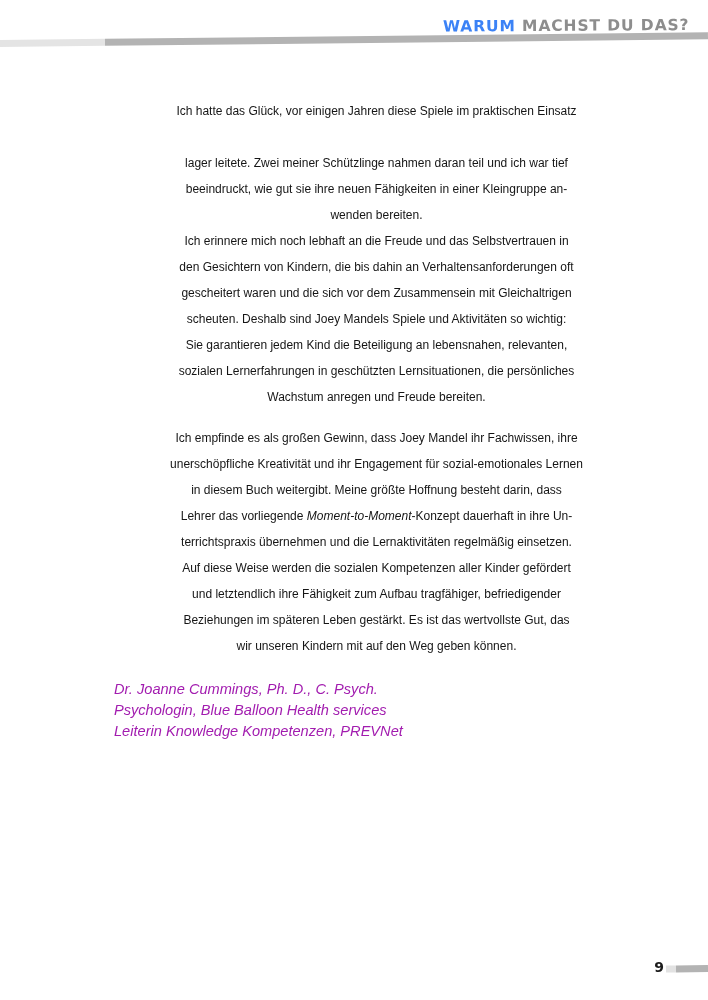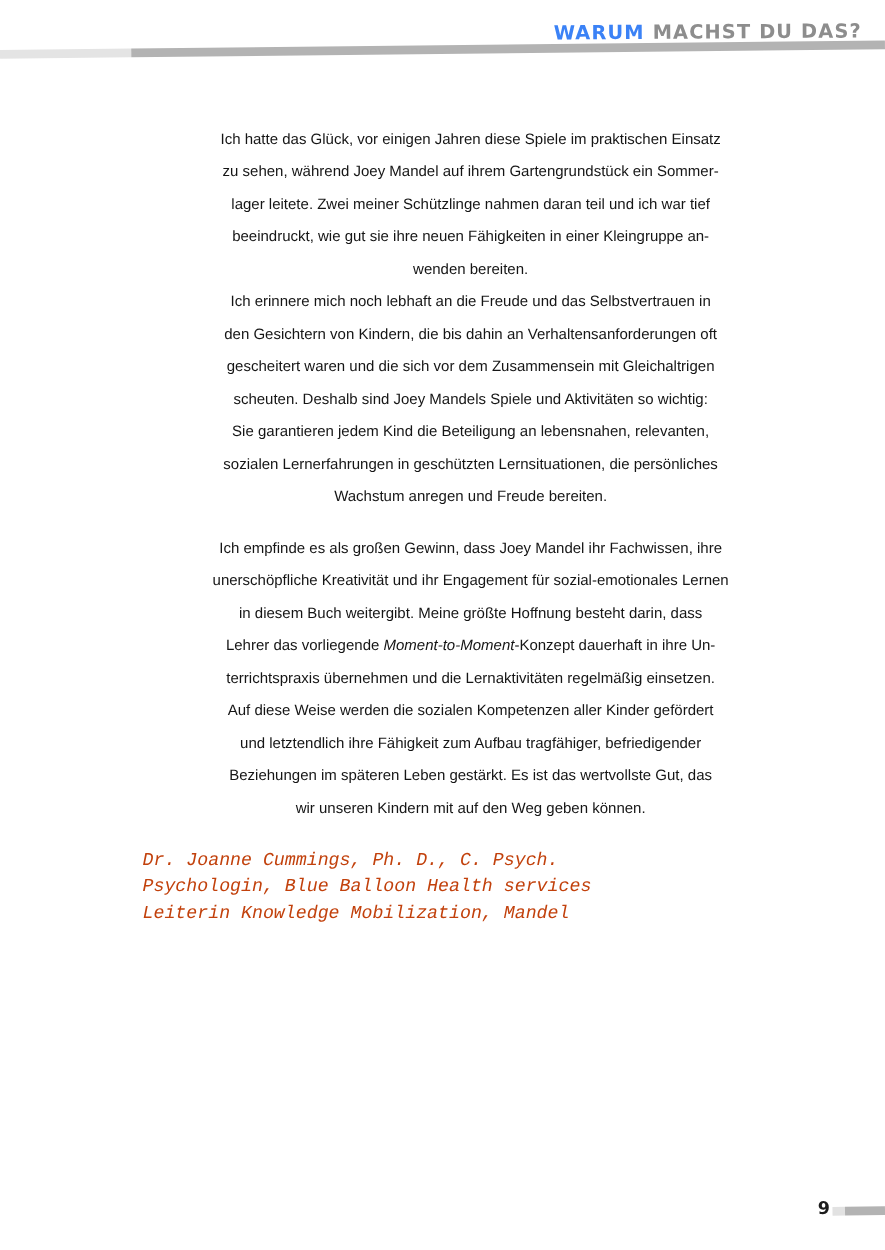--- a/index.html
+++ b/index.html
@@ -94,22 +94,21 @@
   }
   .ital {
     font-style: italic;
   }
 
   .signature {
     margin-top: 20px;
     font-style: italic;
     font-size: 14.6px;
     line-height: 21px;
-    color: #c2410c;
-    font-family: Liberation Mono, monospace;
+    color: #a21caf;
   }
   .sig-line {
     white-space: pre;
   }
 
   
   .page-footer {
     position: absolute;
     left: 0;
     bottom: 0;
@@ -159,21 +158,21 @@
       <div class="seg-light"></div>
       <div class="seg-dark"></div>
     </div>
   </div>
 </div>
 
 <div class="page-body">
 
   <p class="para-block">
     <span class="para-line">Ich hatte das Glück, vor einigen Jahren diese Spiele im praktischen Einsatz</span><br>
-    <span class="para-line">zu sehen, während Joey Mandel auf ihrem Gartengrundstück ein Sommer-</span><br>
+    <br>
     <span class="para-line">lager leitete. Zwei meiner Schützlinge nahmen daran teil und ich war tief</span><br>
     <span class="para-line">beeindruckt, wie gut sie ihre neuen Fähigkeiten in einer Kleingruppe an-</span><br>
     <span class="para-line">wenden bereiten.</span>
   </p>
 
   <p class="para-block">
     <span class="para-line">Ich erinnere mich noch lebhaft an die Freude und das Selbstvertrauen in</span><br>
     <span class="para-line">den Gesichtern von Kindern, die bis dahin an Verhaltensanforderungen oft</span><br>
     <span class="para-line">gescheitert waren und die sich vor dem Zusammensein mit Gleichaltrigen</span><br>
     <span class="para-line">scheuten. Deshalb sind Joey Mandels Spiele und Aktivitäten so wichtig:</span><br>
@@ -190,21 +189,21 @@
     <span class="para-line">terrichtspraxis übernehmen und die Lernaktivitäten regelmäßig einsetzen.</span><br>
     <span class="para-line">Auf diese Weise werden die sozialen Kompetenzen aller Kinder gefördert</span><br>
     <span class="para-line">und letztendlich ihre Fähigkeit zum Aufbau tragfähiger, befriedigender</span><br>
     <span class="para-line">Beziehungen im späteren Leben gestärkt. Es ist das wertvollste Gut, das</span><br>
     <span class="para-line">wir unseren Kindern mit auf den Weg geben können.</span>
   </p>
 
   <div class="signature">
     <div class="sig-line">Dr. Joanne Cummings, Ph. D., C. Psych.</div>
     <div class="sig-line">Psychologin, Blue Balloon Health services</div>
-    <div class="sig-line">Leiterin Knowledge Mobilization, Mandel</div>
+    <div class="sig-line">Leiterin Knowledge Kompetenzen, PREVNet</div>
   </div>
 
 </div>
 
 <div class="page-footer">
   <div class="folio">9</div>
   <div class="footer-rule">
     <div class="fseg-light"></div>
     <div class="fseg-dark"></div>
   </div>

